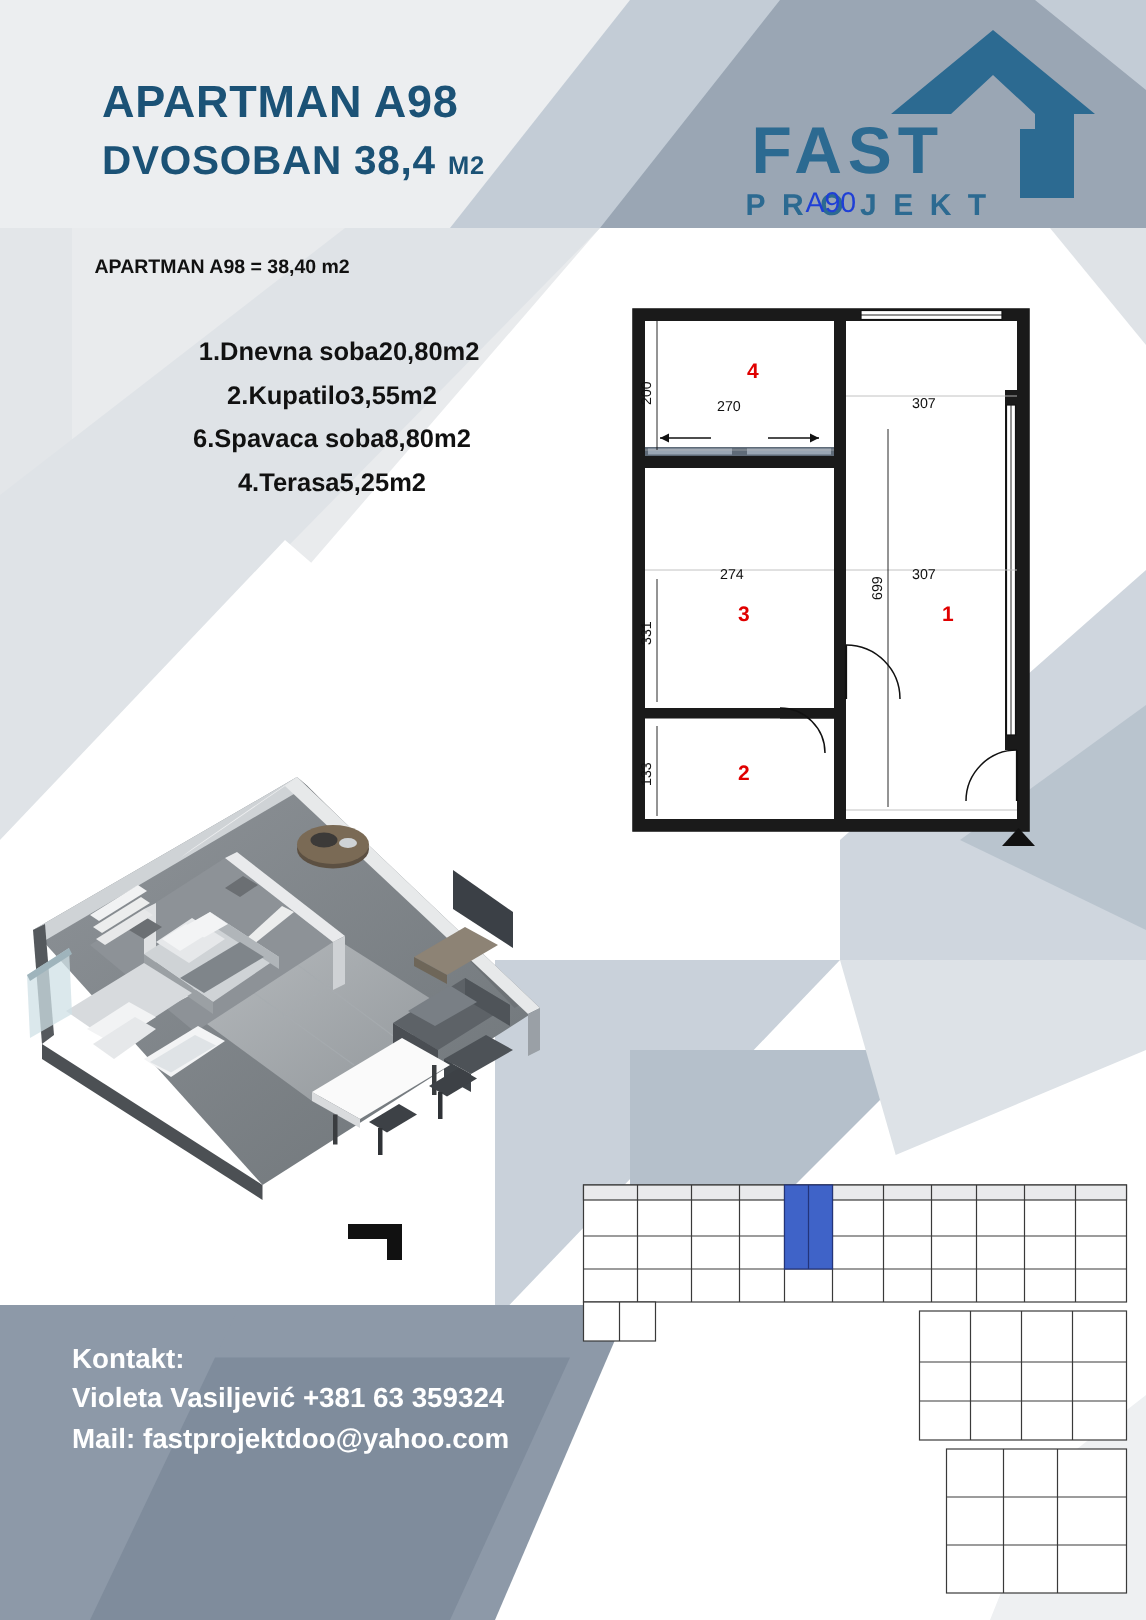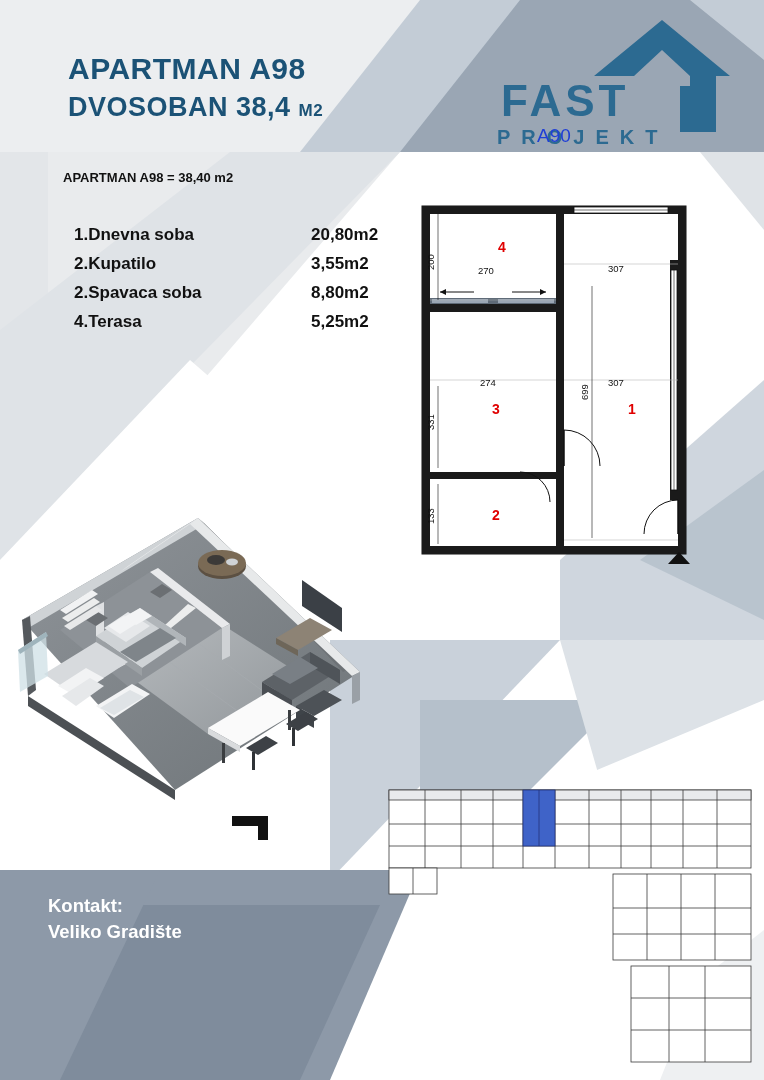--- a/index.html
+++ b/index.html
@@ -51,21 +51,21 @@
 
   
   .legend-title {
     position:absolute; left:63px; top:170px;
     font-size:13px; font-weight:bold; color:#111;
   }
   .legend {
     position:absolute; left:63px; top:225px; width:340px;
     font-size:17px; font-weight:bold; color:#111;
   }
-  .legend-row { display:flex; justify-content:space-between; margin-bottom:9px;margin-left:11px; }
+  .legend-row { display:flex; justify-content:center; margin-bottom:9px;margin-left:11px; }
   .legend-row .lbl { white-space:nowrap; }
   .legend-row .val { white-space:nowrap; min-width:92px; text-align:left; }
 
   
   .plan { position:absolute; left:416px; top:200px; width:305px; height:360px; }
   .plan svg { display:block; }
   .plan-num { fill:#e00000; font-weight:bold; font-size:14px; font-family:"Liberation Sans", sans-serif; }
   .plan-dim { fill:#111; font-size:9.5px; font-family:"Liberation Sans", sans-serif; }
 
   
@@ -144,21 +144,21 @@
 <div class="legend">
   <div class="legend-row">
     <span class="lbl">1.Dnevna soba</span>
     <span class="val">20,80m2</span>
   </div>
   <div class="legend-row">
     <span class="lbl">2.Kupatilo</span>
     <span class="val">3,55m2</span>
   </div>
   <div class="legend-row">
-    <span class="lbl">2.Spavaca soba</span>
+    <span class="lbl">6.Spavaca soba</span>
     <span class="val">8,80m2</span>
   </div>
   <div class="legend-row">
     <span class="lbl">4.Terasa</span>
     <span class="val">5,25m2</span>
   </div>
 </div>
 
 <div class="plan">
   <svg width="305" height="370" viewBox="0 0 305 370">
@@ -382,14 +382,15 @@
       </g>
 
       <rect x="6" y="90" width="48" height="26"></rect>
       <line x1="30" y1="90" x2="30" y2="116"></line>
     </g>
   </svg>
 </div>
 
 <div class="contact">
   <div>Kontakt:</div>
-  <div>Veliko Gradište</div>
+  <div>Violeta Vasiljević +381 63 359324</div>
+  <div>Mail: fastprojektdoo@yahoo.com</div>
 </div>
 
 </body></html>

